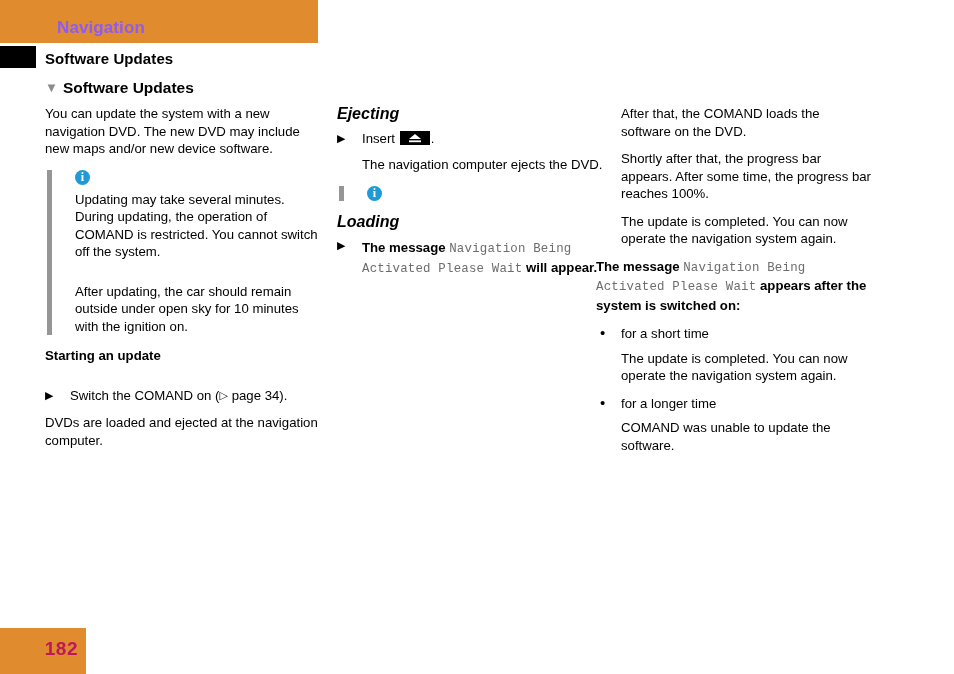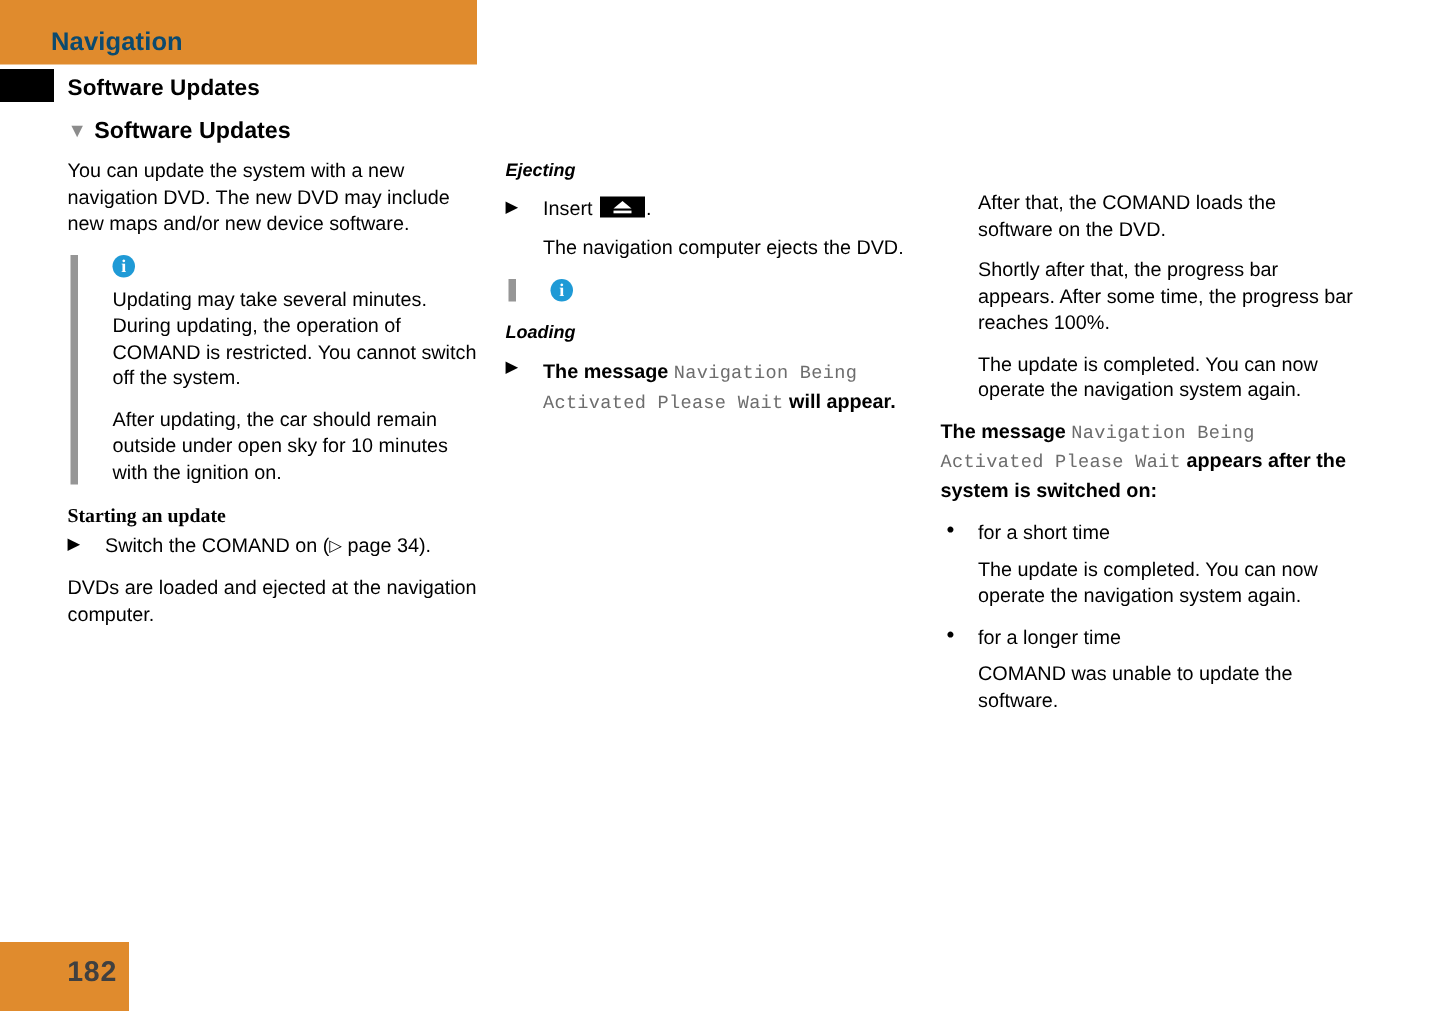--- a/index.html
+++ b/index.html
@@ -20,25 +20,25 @@
   .header-band {
     position: absolute;
     left: 0;
     top: 0;
     width: 318px;
     height: 43px;
     background: #e08b2d;
   }
   .header-title {
     position: absolute;
-    left: 34px;
+    left: 57px;
     top: 18px;
     font-size: 17px;
     font-weight: bold;
-    color: #0c4a6e;
+    color: #8b5cf6;
     letter-spacing: 0.1px;
   }
   .black-tab {
     position: absolute;
     left: 0;
     top: 46px;
     width: 36px;
     height: 22px;
     background: #000000;
   }
@@ -73,40 +73,39 @@
   
   .col {
     position: absolute;
     top: 105px;
     font-size: 13.2px;
     line-height: 17.5px;
     color: #000;
   }
   .col-1 { left: 45px;  width: 275px; }
   .col-2 { left: 337px; width: 275px; }
-  .col-3 { left: 627px; width: 275px; margin-top: 21px; }
+  .col-3 { left: 596px; width: 275px; }
 
   p { margin: 0 0 0 0; }
 
   .para {
     margin-bottom: 11px;
   }
   .para:last-child { margin-bottom: 0; }
 
   .subhead {
     font-weight: bold;
     font-size: 13.2px;
-    margin-bottom: 2px;
+    margin-bottom: 22px;
     margin-top: 4px;
-    font-family: Liberation Serif, serif;
   }
   .subhead-italic {
     font-weight: bold;
     font-style: italic;
-    font-size: 12px;
+    font-size: 16px;
     margin-bottom: 7px;
   }
 
   
   .step {
     position: relative;
     padding-left: 25px;
     margin-bottom: 9px;
   }
   .step .marker {
@@ -166,21 +165,21 @@
     left: 0;
     right: 0;
     top: -1px;
     text-align: center;
     color: #ffffff;
     font-family: "Liberation Serif", serif;
     font-weight: bold;
     font-size: 12px;
     line-height: 16px;
   }
-  .notebox p { margin-bottom: 10px; }
+  .notebox p { margin-bottom: 22px; }
   .notebox p:last-child { margin-bottom: 0; }
 
   
   .mono {
     font-family: "Liberation Mono", monospace;
     font-size: 12.4px;
     color: #6d6d6d;
     letter-spacing: 0.2px;
   }
   b.bd { font-weight: bold; }
@@ -219,21 +218,21 @@
     background: #e08b2d;
   }
   .footer-num {
     position: absolute;
     left: 0;
     top: 638px;
     width: 78px;
     text-align: right;
     font-size: 19px;
     font-weight: bold;
-    color: #404040;
+    color: #be185d;
     letter-spacing: 0.5px;
   }
 </style>
 </head>
 <body>
 
 <div class="header-band"></div>
 <div class="header-title">Navigation</div>
 <div class="black-tab"></div>
 <div class="running-head">Software Updates</div>

